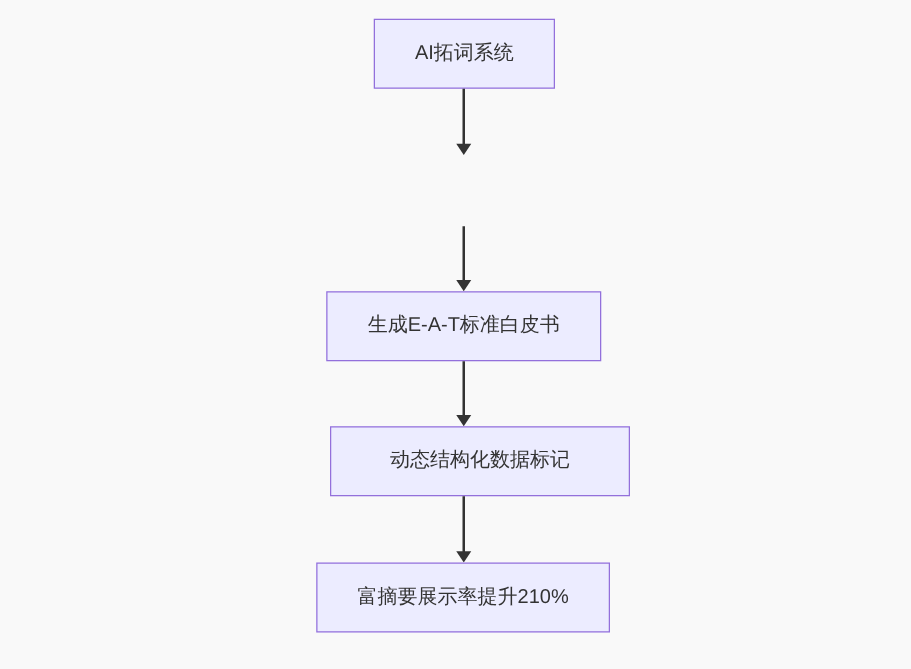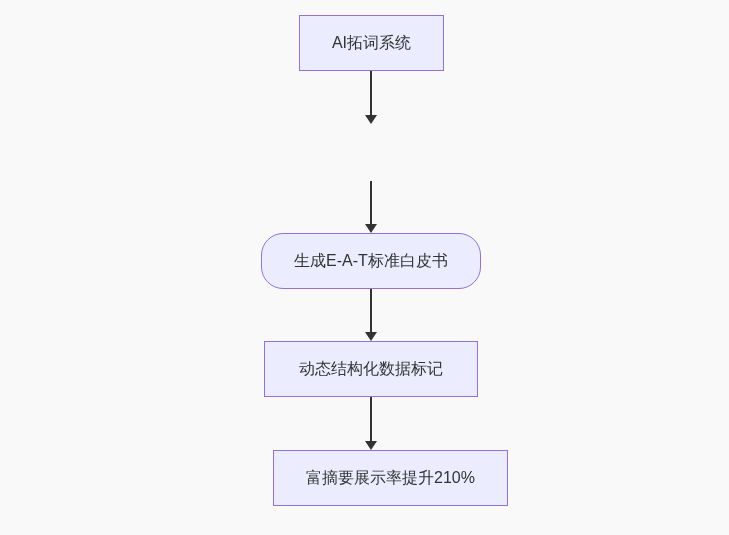--- a/index.html
+++ b/index.html
@@ -30,23 +30,23 @@
     background:var(--node-fill);
     border:1.5px solid var(--node-border);
     color:var(--node-text);
     font-size:16px;
     line-height:1.2;
     text-align:center;
     white-space:nowrap;
   }
   .node-1{ left:299px; top:15px;  width:145px; height:56px; }
   .node-2{ left:274px; top:124px; width:194px; height:57px; }
-  .node-3{ left:261px; top:233px; width:220px; height:56px;border-radius:22px; }
-  .node-4{ left:264px; top:341px; width:214px; height:56px;text-align:center; }
-  .node-5{ left:253px; top:450px; width:235px; height:56px;margin-left:20px; }
+  .node-3{ left:261px; top:233px; width:220px; height:56px; }
+  .node-4{ left:264px; top:341px; width:240px; height:56px;text-align:center; }
+  .node-5{ left:253px; top:450px; width:235px; height:56px; }
 
   .arrow{
     position:absolute;
     left:363px;   
     width:15px;
   }
   .arrow-1{ top:71px;  height:53px; }
   .arrow-2{ top:181px; height:52px; }
   .arrow-3{ top:289px; height:52px; }
   .arrow-4{ top:397px; height:53px; }

